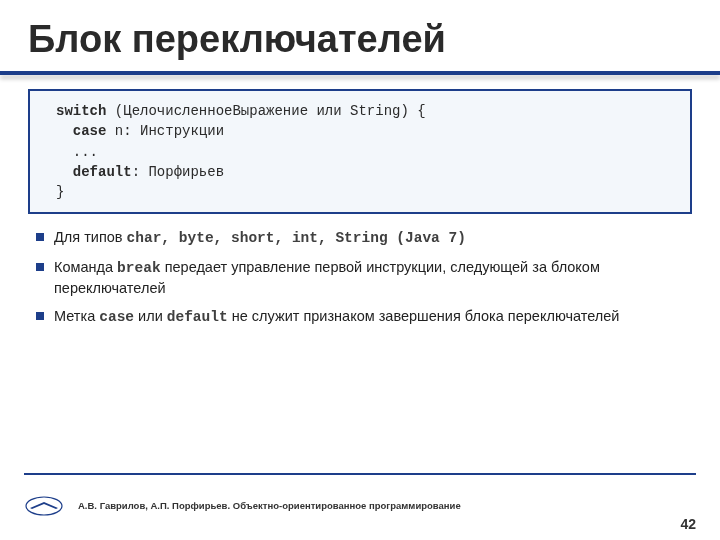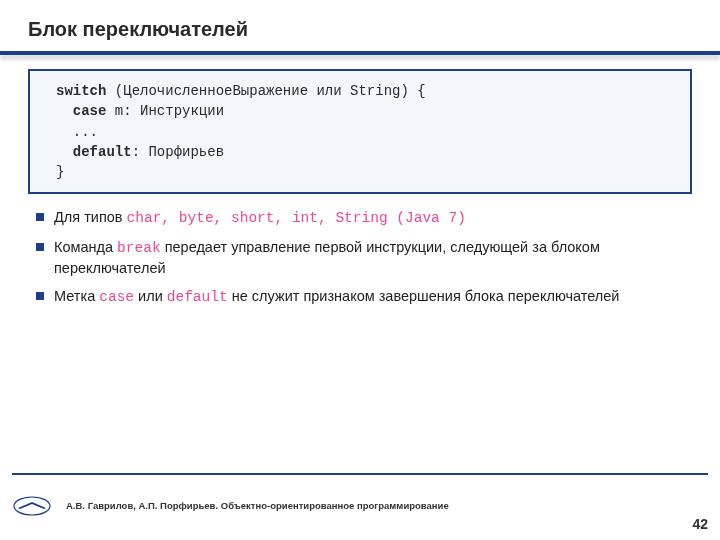--- a/index.html
+++ b/index.html
@@ -11,21 +11,21 @@
     position: relative;
     overflow: hidden;
   }
   .slide {
     width: 100%;
     height: 100%;
     padding: 18px 28px 0 28px;
     position: relative;
   }
   .title {
-    font-size: 20px;
+    font-size: 38px;
     font-weight: bold;
     color: #2a2a2a;
     margin-bottom: 10px;
   }
   .title-underline {
     height: 4px;
     background: #1d3e8a;
     margin: 0 -28px 14px -28px;
     box-shadow: 0 4px 4px rgba(0,0,0,0.2);
   }
@@ -56,29 +56,29 @@
     content: "";
     position: absolute;
     left: 0;
     top: 5px;
     width: 8px;
     height: 8px;
     background: #1d3e8a;
   }
   .code-inline {
     font-family: "Courier New", monospace;
-    color: #ec4899;
-    font-weight: normal;
+    color: #404040;
+    font-weight: bold;
   }
   .footer {
     position: absolute;
     bottom: 8px;
     left: 0;
     right: 0;
-    padding: 0 12px;
+    padding: 0 24px;
   }
   .footer-line {
     height: 2px;
     background: #1d3e8a;
     margin-bottom: 5px;
   }
   .footer-content {
     display: flex;
     align-items: center;
   }
@@ -105,21 +105,21 @@
 </style>
 </head>
 <body>
 
 <div class="slide">
   <div class="title">Блок переключателей</div>
   <div class="title-underline"></div>
 
   <div class="code-box">
     <div><span class="kw">switch</span><span> (ЦелочисленноеВыражение или String) {</span></div>
-    <div>&nbsp;&nbsp;<span class="kw">case</span><span> m: Инструкции</span></div>
+    <div>&nbsp;&nbsp;<span class="kw">case</span><span> n: Инструкции</span></div>
     <div>&nbsp;&nbsp;<span>...</span></div>
     <div>&nbsp;&nbsp;<span class="kw">default</span><span>: Порфирьев</span></div>
     <div>}</div>
   </div>
 
   <ul class="bullets">
     <li><span>Для типов </span><span class="code-inline">char, byte, short, int, String (Java 7)</span></li>
     <li><span>Команда </span><span class="code-inline">break</span><span> передает управление первой инструкции, следующей за блоком переключателей</span></li>
     <li><span>Метка </span><span class="code-inline">case</span><span> или </span><span class="code-inline">default</span><span> не служит признаком завершения блока переключателей</span></li>
   </ul>

